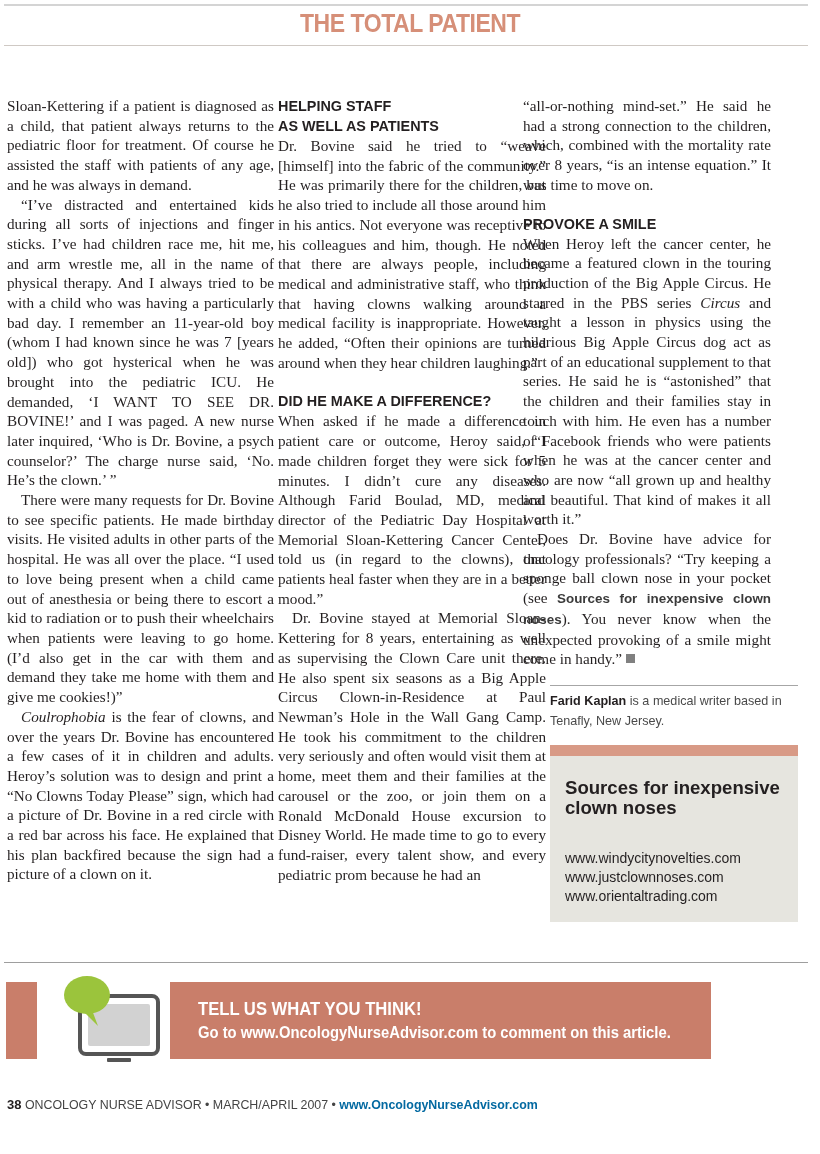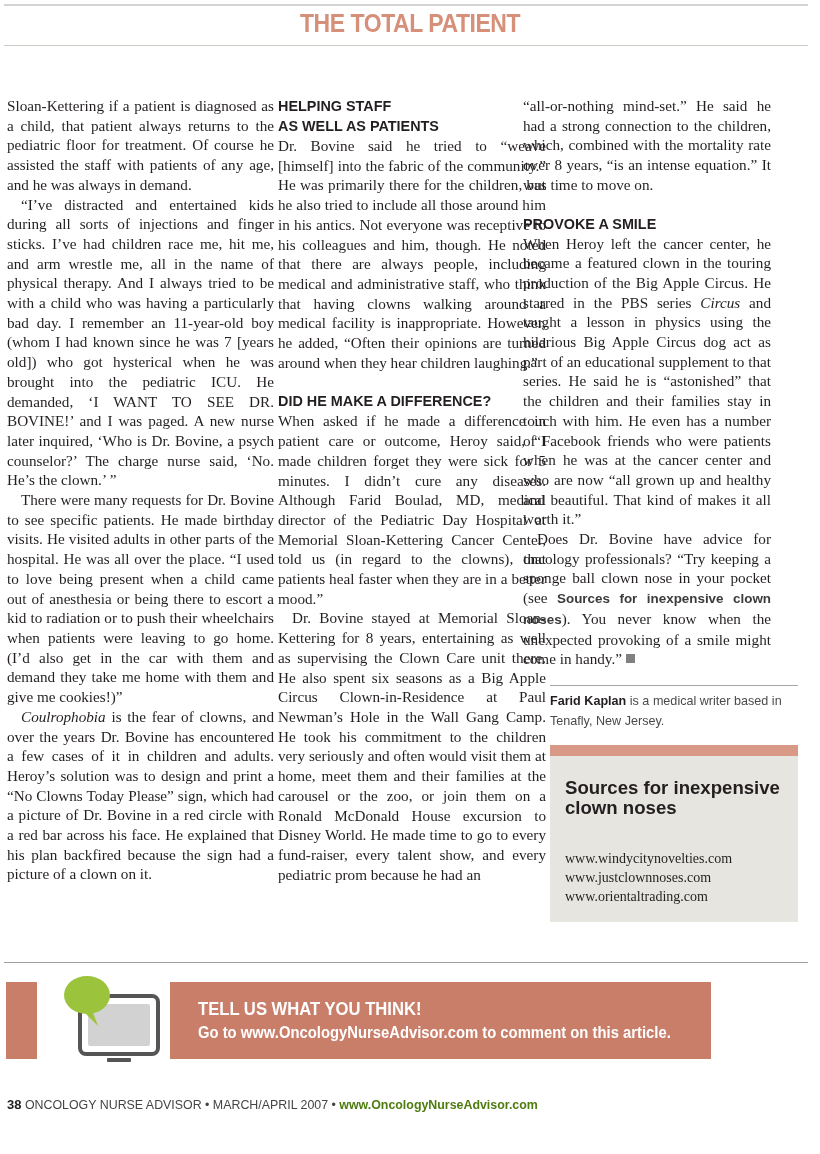--- a/index.html
+++ b/index.html
@@ -20,33 +20,33 @@
   .xref { font-family: "Liberation Sans", sans-serif; font-weight: bold; font-size: 13.4px; color: #3b3b3b; }
   .end-mark { display: inline-block; width: 9px; height: 9px; background: #808080; margin-left: 4px; vertical-align: 1px; }
 
   .bio-rule { position: absolute; left: 550px; width: 248px; top: 685px; height: 1px; background: #a6a6a6; }
   .bio { position: absolute; left: 550px; width: 250px; top: 691px; font-family: "Liberation Sans", sans-serif; font-size: 12.6px; line-height: 20px; color: #4a4a4a; }
   .bio b { color: #231f20; }
 
   .sidebar-box { position: absolute; left: 550px; top: 745px; width: 248px; height: 177px; background: #e6e5df; }
   .sidebar-bar { position: absolute; left: 0; top: 0; width: 100%; height: 11px; background: #d89a86; }
   .sidebar-title { position: absolute; left: 15px; top: 33px; width: 220px; font-family: "Liberation Sans", sans-serif; font-weight: bold; font-size: 18.6px; line-height: 20px; color: #231f20; }
-  .sidebar-links { position: absolute; left: 15px; top: 104px; font-family: Liberation Serif, serif; font-size: 14px; line-height: 19px; color: #231f20; }
+  .sidebar-links { position: absolute; left: 15px; top: 104px; font-family: Liberation Sans, sans-serif; font-size: 14px; line-height: 19px; color: #231f20; }
   .sidebar-links div { white-space: nowrap; }
 
   .bottom-rule { position: absolute; left: 4px; right: 12px; top: 962px; height: 1px; background: #9e9e9e; }
   .banner-left { position: absolute; left: 6px; top: 982px; width: 31px; height: 77px; background: #c97e6a; }
   .banner-main { position: absolute; left: 170px; top: 982px; width: 541px; height: 77px; background: #c97e6a; }
   .banner-title { position: absolute; left: 28px; top: 17px; font-family: "Liberation Sans", sans-serif; font-weight: bold; font-size: 17.5px; color: #ffffff; transform: scaleX(0.95); transform-origin: left; white-space: nowrap; }
   .banner-sub { position: absolute; left: 28px; top: 42px; font-family: "Liberation Sans", sans-serif; font-weight: bold; font-size: 15.6px; color: #ffffff; transform: scaleX(0.95); transform-origin: left; white-space: nowrap; }
   .monitor-icon { position: absolute; left: 60px; top: 972px; width: 110px; height: 95px; }
 
   .folio { position: absolute; left: 7px; top: 1097px; font-family: "Liberation Sans", sans-serif; font-size: 12.4px; color: #444; white-space: nowrap; }
   .folio .num { font-weight: bold; font-size: 13px; color: #231f20; }
-  .folio .url { font-weight: bold; color: #4d7c0f; }
+  .folio .url { font-weight: bold; color: #0369a1; }
 </style>
 </head>
 <body>
 
 <div class="top-rule"></div>
 <div class="section-title">THE TOTAL PATIENT</div>
 <div class="title-rule"></div>
 
 <div class="col col1">
   <p>Sloan-Kettering if a patient is diagnosed as a child, that patient always returns to the pediatric floor for treatment. Of course he assisted the staff with patients of any age, and he was always in demand.</p>

